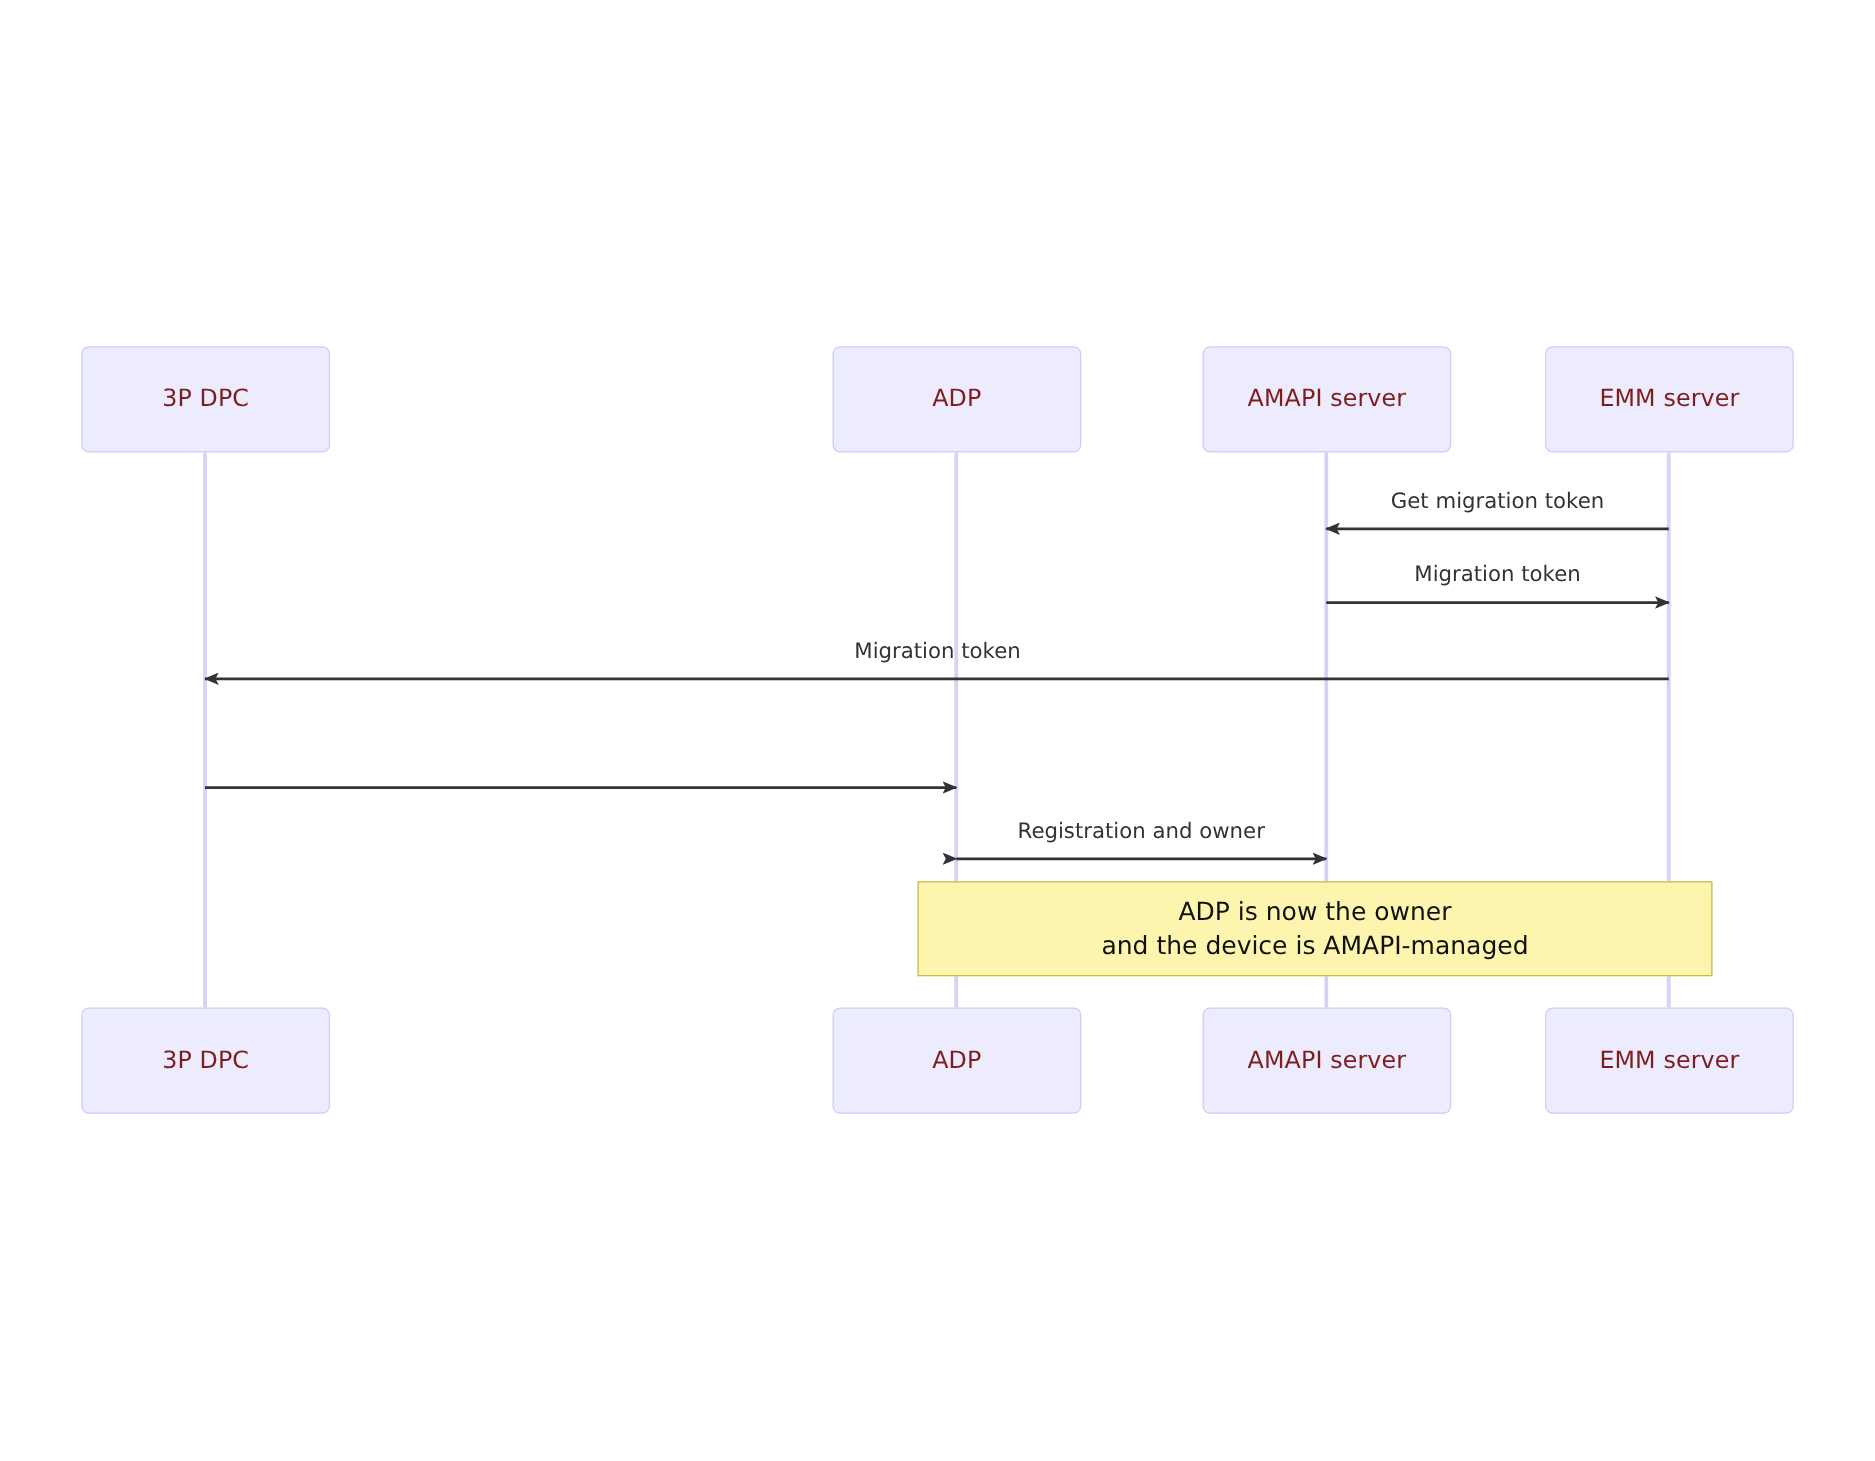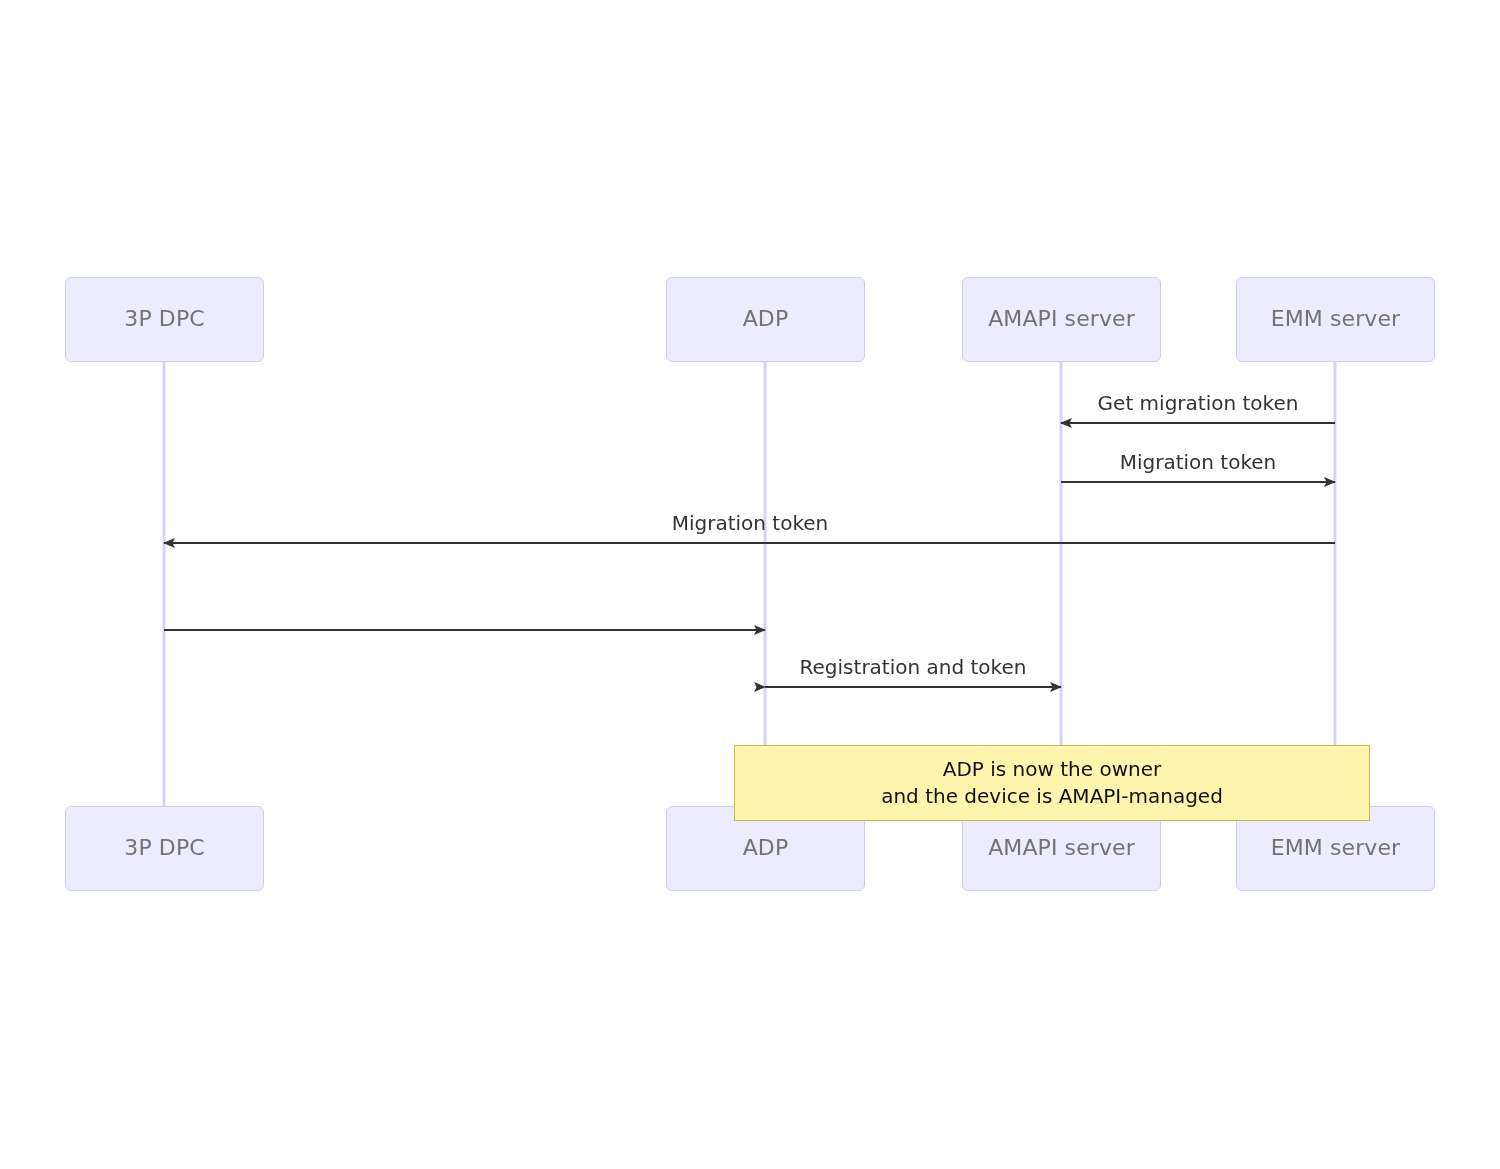--- a/index.html
+++ b/index.html
@@ -29,29 +29,29 @@
     position: absolute;
     box-sizing: border-box;
     background: #ececfe;
     border: 1px solid #ccccf8;
     border-radius: 6px;
     display: flex;
     align-items: center;
     justify-content: center;
   }
   .actor-label {
-    font-size: 22px;
-    color: #737373;
+    font-size: 19px;
+    color: #7f1d1d;
     text-align: left;
     line-height: 1.2;
     letter-spacing: 0.1px;
   }
   .msg-label {
     position: absolute;
-    font-size: 20px;
+    font-size: 17px;
     color: #333333;
     text-align: center;
     line-height: 1.28;
     white-space: pre;
     transform: translateX(-50%);
   }
   .note-box {
     position: absolute;
     box-sizing: border-box;
     background: #fdf5ad;
@@ -119,20 +119,20 @@
   <div class="actor-box" style="left:962px; top:806px; width:199px; height:85px;">
     <span class="actor-label">AMAPI server</span>
   </div>
   <div class="actor-box" style="left:1236px; top:806px; width:199px; height:85px;">
     <span class="actor-label">EMM server</span>
   </div>
 
   <div class="msg-label" style="left:1198px; top:391px;">Get migration token</div>
   <div class="msg-label" style="left:1198px; top:450px;">Migration token</div>
   <div class="msg-label" style="left:750px; top:511px;">Migration token</div>
-  <div class="msg-label" style="left:913px; top:655px;">Registration and token</div>
+  <div class="msg-label" style="left:913px; top:655px;">Registration and owner</div>
 
-  <div class="note-box" style="left:734px; top:745px; width:636px; height:76px;">
+  <div class="note-box" style="left:734px; top:705px; width:636px; height:76px;">
     <span class="note-text">ADP is now the owner
 and the device is AMAPI-managed</span>
   </div>
 
 </div>
 
 </body></html>

